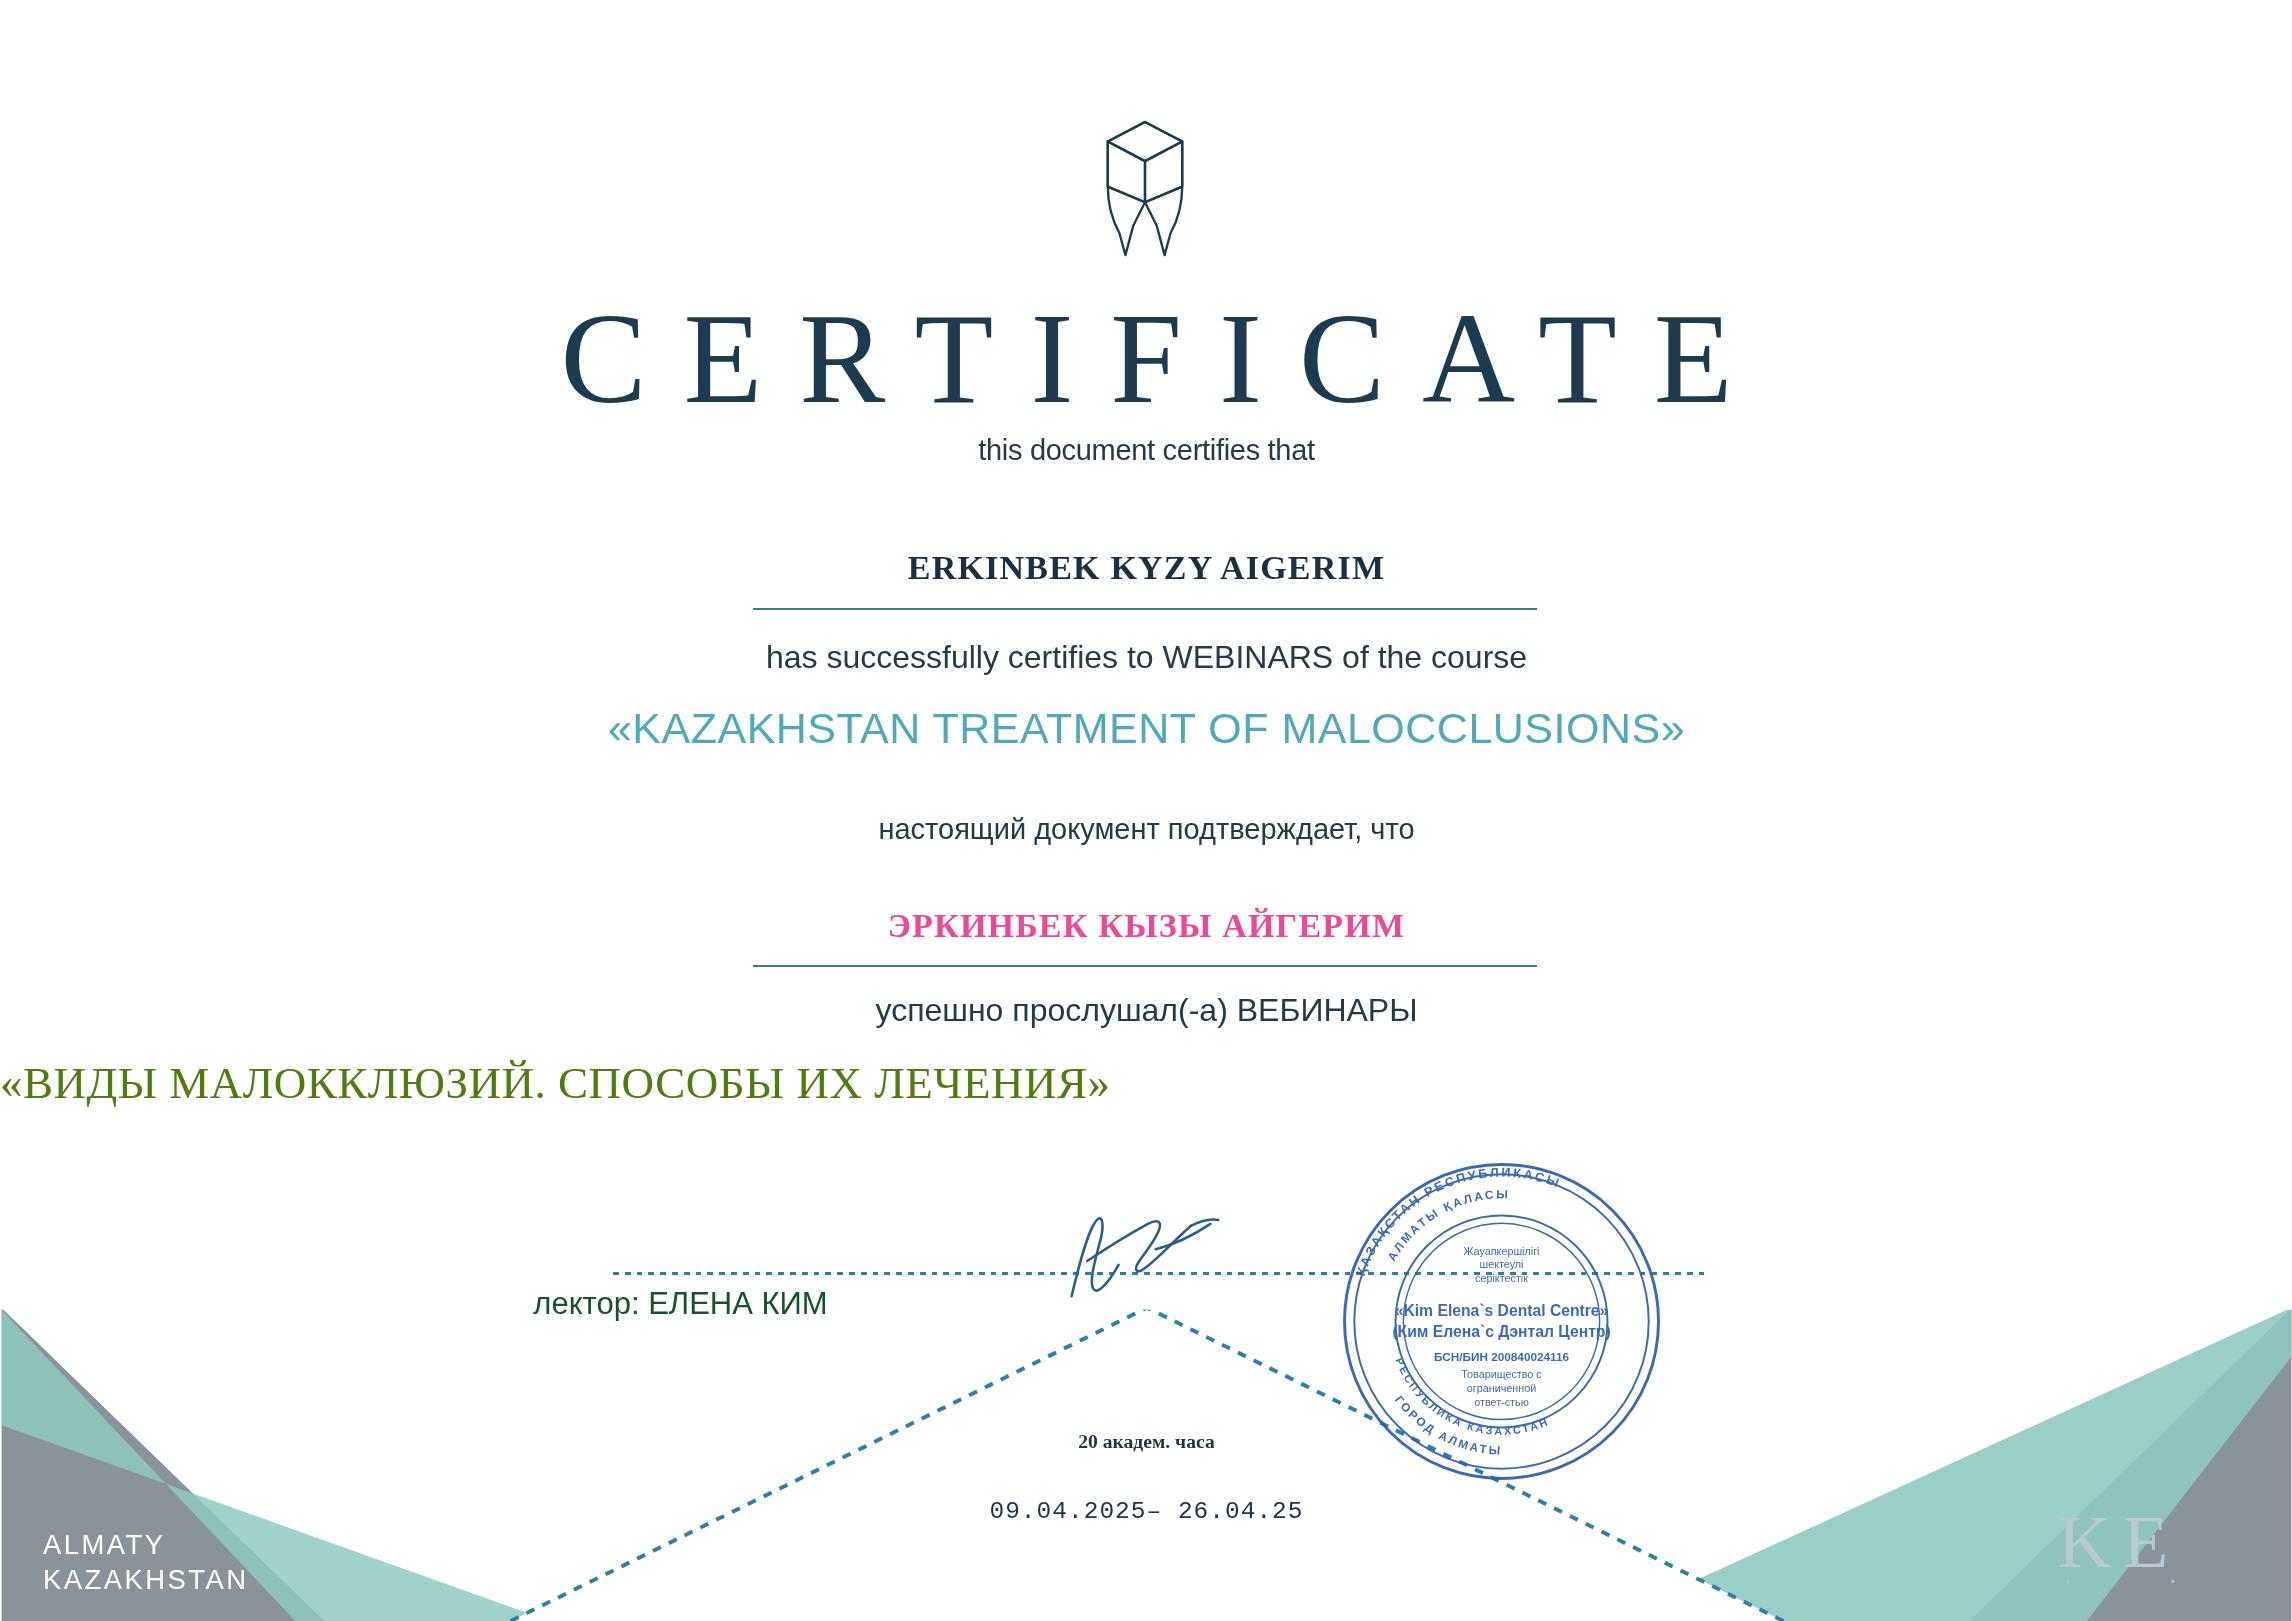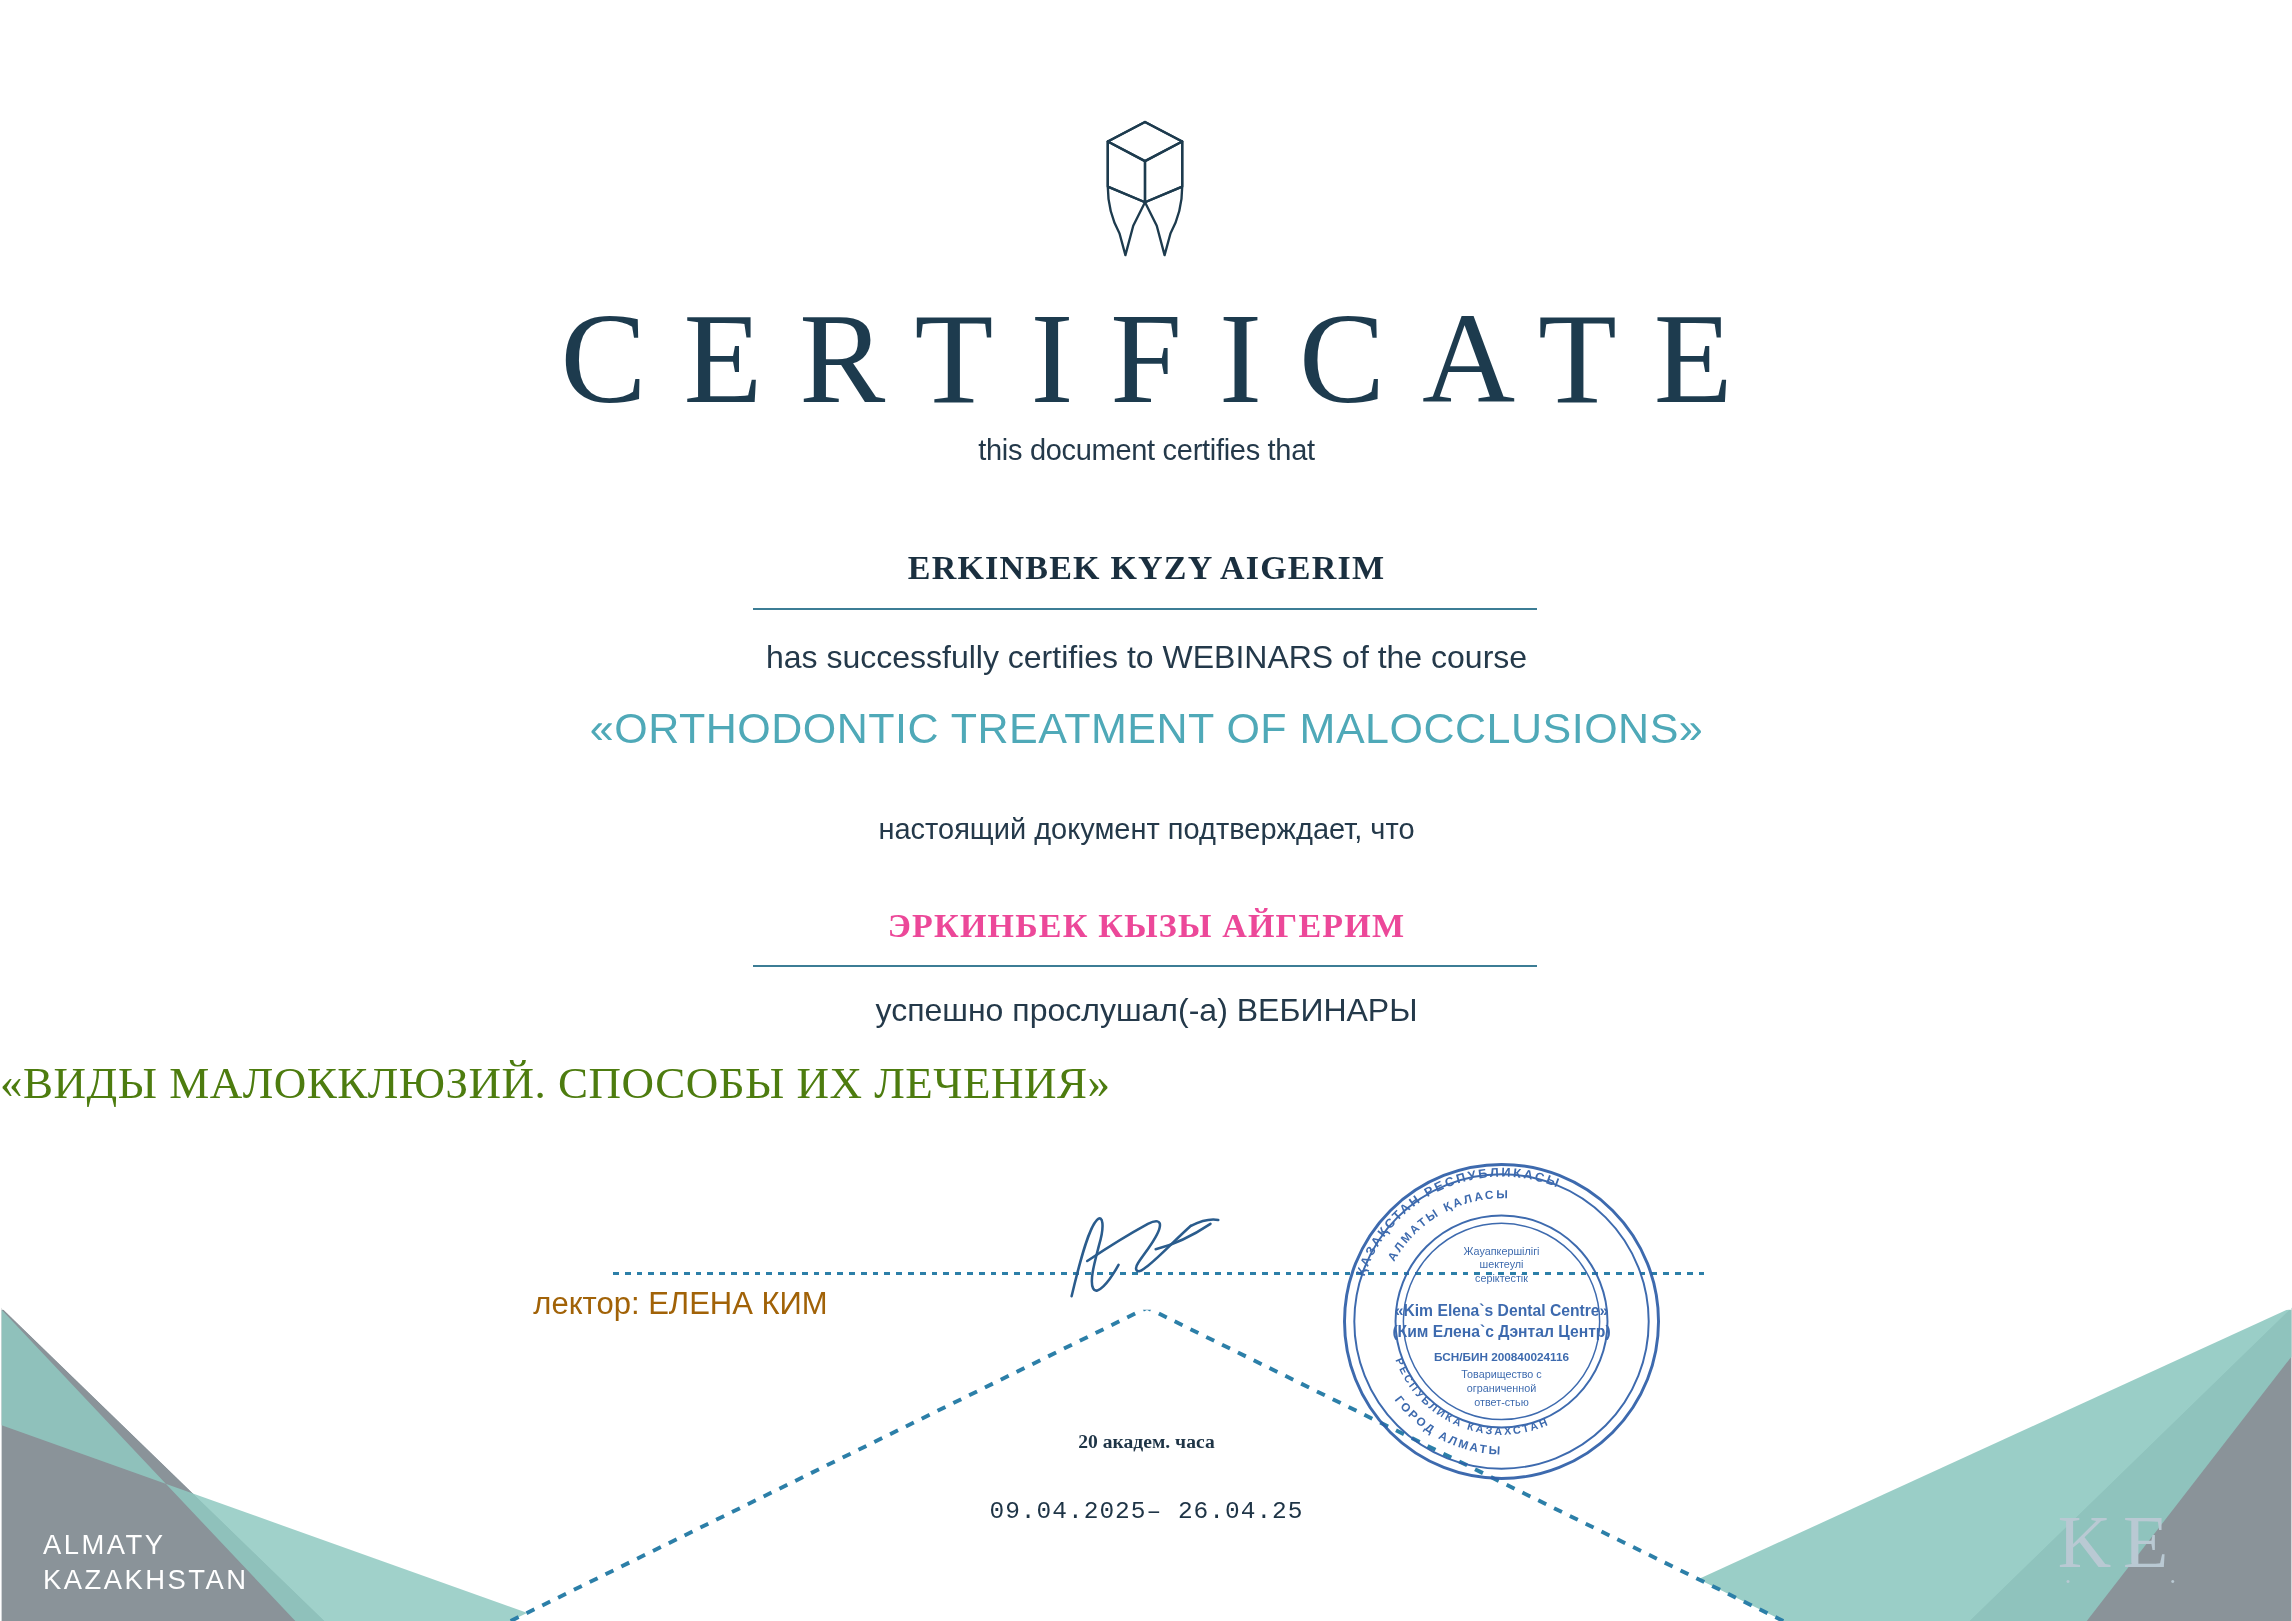--- a/index.html
+++ b/index.html
@@ -169,21 +169,21 @@
     height: 2.9px;
     background-image: repeating-linear-gradient(to right, #2c7fa8 0 5.9px, transparent 5.9px 11.8px);
   }
   .lecturer {
     position: absolute;
     top: 1286px;
     left: 0;
     width: 2293px;
     text-align: center;
     font-size: 31px;
-    color: #a16207;
+    color: #14532d;
   }
   .lecturer span.inner {
     position: relative;
     left: -466px;
   }
   .signature {
     position: absolute;
     left: 1054px;
     top: 1206px;
     width: 176px;
@@ -291,21 +291,21 @@
   </div>
 
   <div class="cert-title">CERTIFICATE</div>
 
   <div class="subtitle-en">this document certifies that</div>
 
   <div class="name-en">ERKINBEK KYZY AIGERIM</div>
   <div class="rule-en"></div>
 
   <div class="line-en-1">has successfully certifies to WEBINARS of the course</div>
-  <div class="line-en-2">«ORTHODONTIC TREATMENT OF MALOCCLUSIONS»</div>
+  <div class="line-en-2">«KAZAKHSTAN TREATMENT OF MALOCCLUSIONS»</div>
 
   <div class="subtitle-ru">настоящий документ подтверждает, что</div>
 
   <div class="name-ru">ЭРКИНБЕК КЫЗЫ АЙГЕРИМ</div>
   <div class="rule-ru"></div>
 
   <div class="line-ru-1">успешно прослушал(-а) ВЕБИНАРЫ</div>
   <div class="line-ru-2">«ВИДЫ МАЛОККЛЮЗИЙ. СПОСОБЫ ИХ ЛЕЧЕНИЯ»</div>
 
   <div class="lect-dotline"></div>

